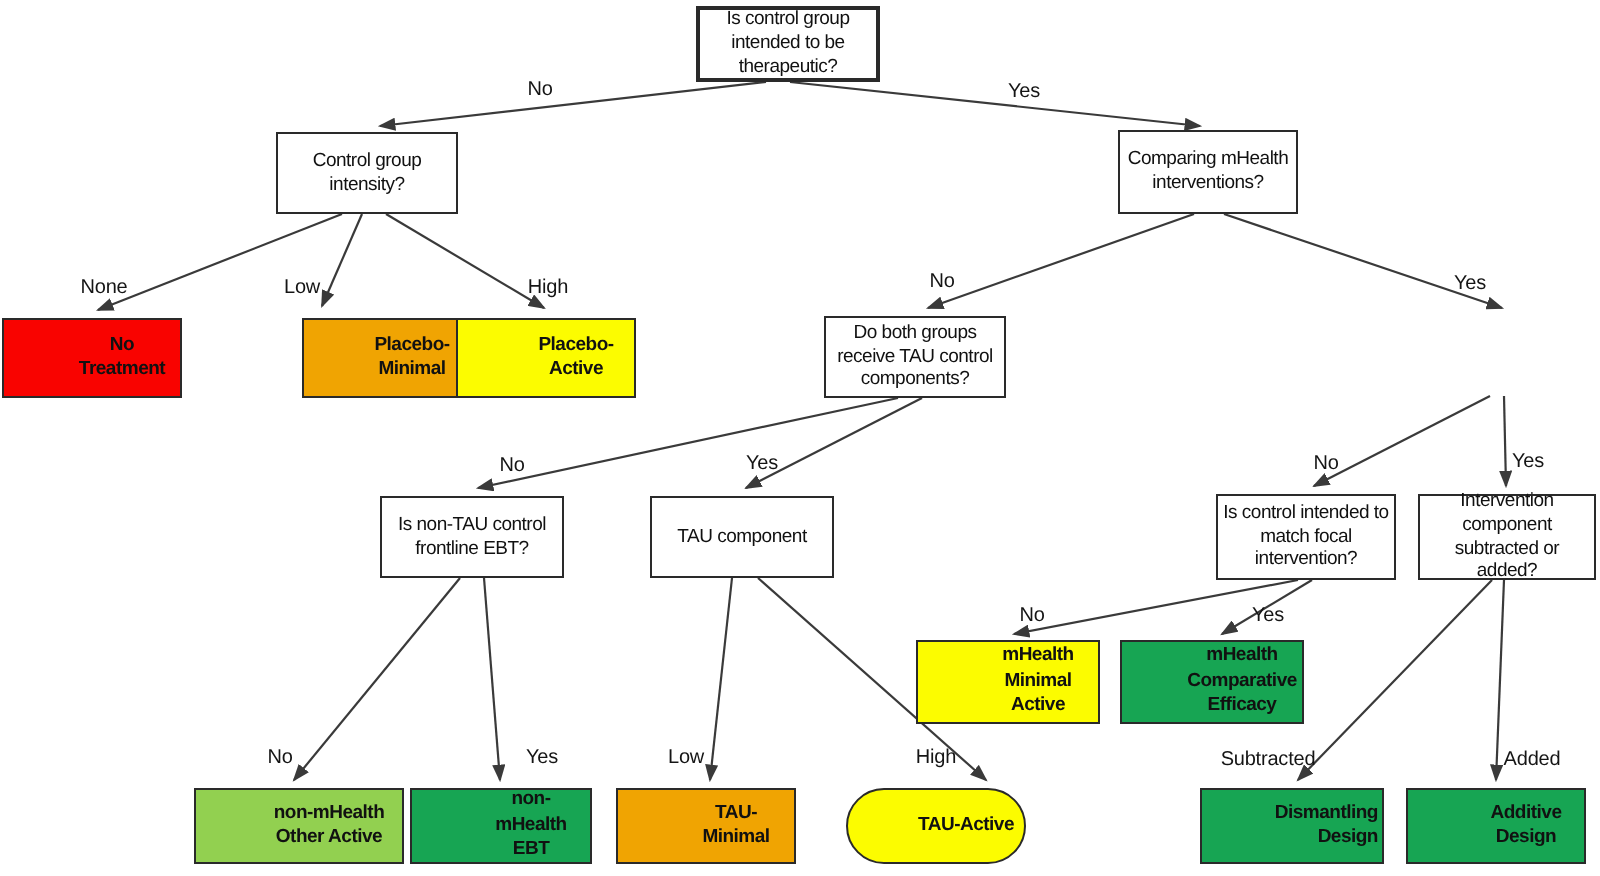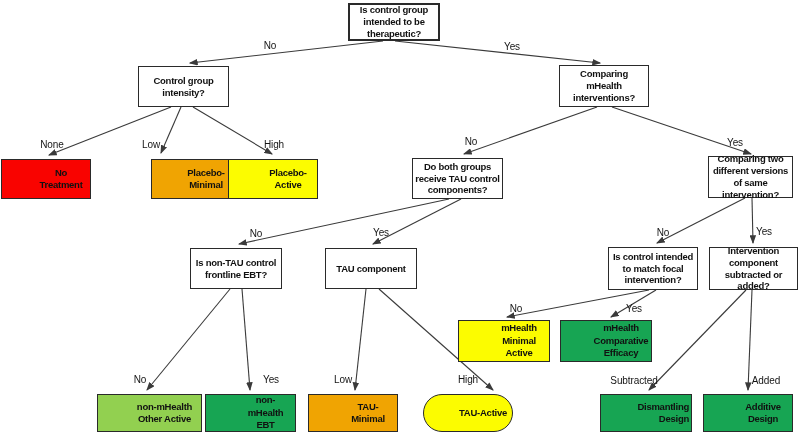--- a/index.html
+++ b/index.html
@@ -15,21 +15,20 @@
   .layer{position:absolute;left:0;top:0;width:800px;height:438px;}
   .node{
     position:absolute;
     box-sizing:border-box;
     display:flex;align-items:center;justify-content:center;
     text-align:center;
     padding:1px 2px;
     border:1.4px solid #2a2a2a;
     color:#111;
     letter-spacing:-0.25px;
-    font-weight:bold;
   }
   .node.decision{
     background:#ffffff;
     font-size:9.5px;
     line-height:1.25;
   }
   .node.decision.root{border-width:2px;}
   .node.outcome{
     font-size:9.5px;
     font-weight:bold;
@@ -101,23 +100,20 @@
       </div>
       <div class="node decision" style="left: 138px; top: 66px; width: 91px; height: 41px;">
         <span>Control group intensity?</span>
       </div>
       <div class="node decision" style="left: 559px; top: 65px; width: 90px; height: 42px;">
         <span>Comparing mHealth interventions?</span>
       </div>
       <div class="node decision" style="left: 412px; top: 158px; width: 91px; height: 41px;">
         <span>Do both groups receive TAU control components?</span>
       </div>
-      <div class="node decision" style="left: 708px; top: 156px; width: 85px; height: 42px;">
-        <span>Comparing two different versions of same intervention?</span>
-      </div>
       <div class="node decision" style="left: 190px; top: 248px; width: 92px; height: 41px;">
         <span>Is non-TAU control frontline EBT?</span>
       </div>
       <div class="node decision" style="left: 325px; top: 248px; width: 92px; height: 41px;">
         <span>TAU component</span>
       </div>
       <div class="node decision" style="left: 608px; top: 247px; width: 90px; height: 43px;">
         <span>Is control intended to match focal intervention?</span>
       </div>
       <div class="node decision" style="left: 709px; top: 247px; width: 89px; height: 43px;">

